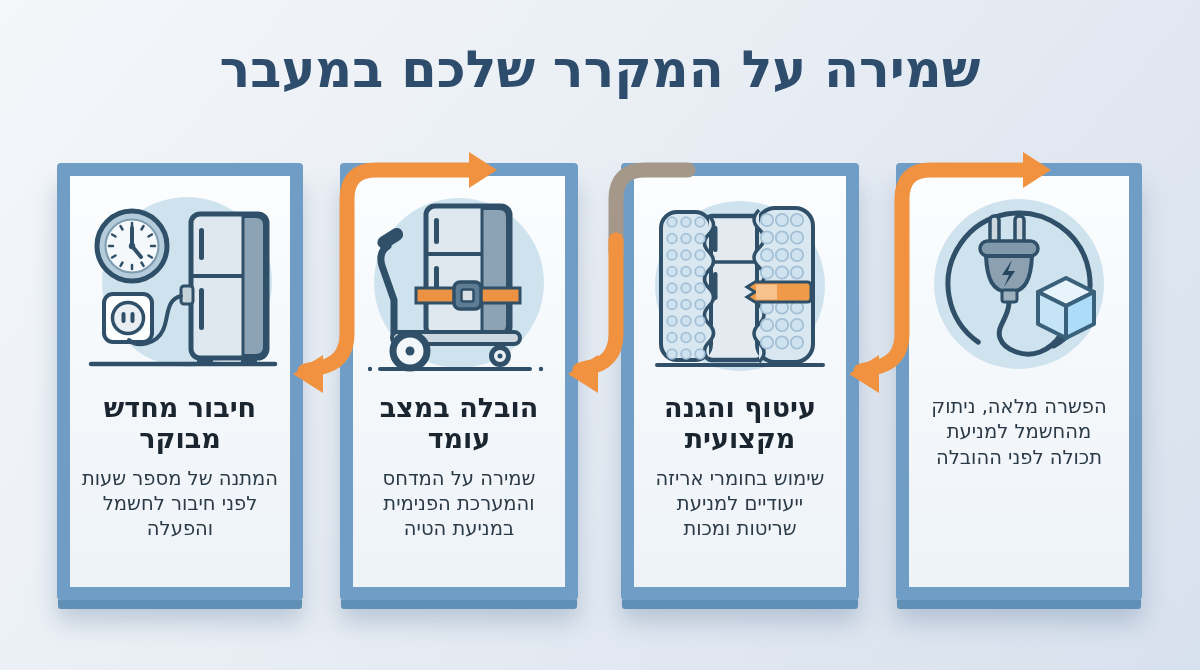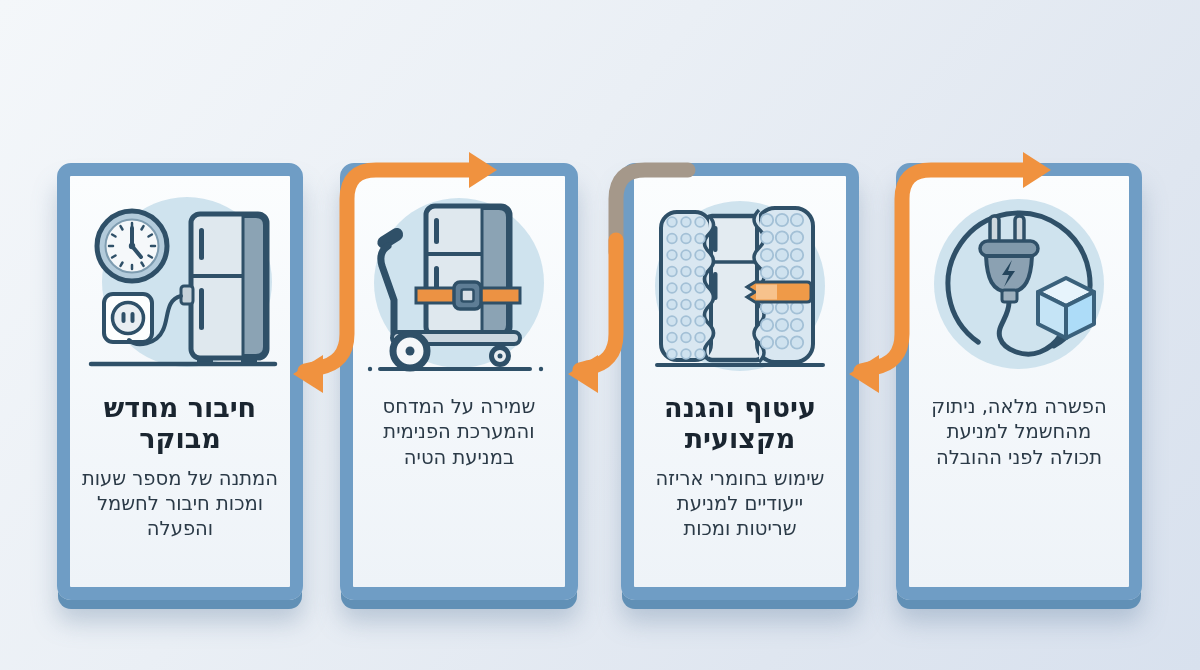--- a/index.html
+++ b/index.html
@@ -7,21 +7,21 @@
     position:relative;width:1200px;height:670px;overflow:hidden;
     background:linear-gradient(130deg,#f4f7fa 0%,#eaeff5 40%,#dfe6f0 75%,#d8e1ee 100%);
     font-family:"DejaVu Sans","Liberation Sans",sans-serif;
   }
   .title{
     position:absolute;top:40px;left:0;width:100%;text-align:center;
     font-size:51px;font-weight:bold;color:#2e4c6b;direction:rtl;margin:0;
   }
   .card{
     position:absolute;top:163px;height:437px;box-sizing:border-box;
-    border:13px solid #6f9dc5;border-radius:14px;
+    border:13px solid #6f9dc5;border-radius:4px;
     background:linear-gradient(180deg,#fbfdfe 0%,#eef3f8 100%);
     box-shadow:0 10px 0 -1px #6190b6, 0 22px 24px rgba(100,130,160,0.35);
   }
   .card1{left:57px;width:246px}
   .card2{left:340px;width:238px}
   .card3{left:621px;width:238px}
   .card4{left:896px;width:246px}
   .illo{display:flex;justify-content:center;margin-top:12px;}
   .heading{
     text-align:center;font-size:27px;font-weight:bold;color:#1a2530;
@@ -35,20 +35,21 @@
     position:absolute;bottom:13px;left:0;width:100%;text-align:center;
     font-size:23px;color:#22364a;direction:rtl;
   }
   .connectors{position:absolute;left:0;top:0;pointer-events:none;}
 </style>
 </head>
 <body>
 
 <div class="stage">
 
+  <h1 class="title">שמירה על המקרר שלכם במעבר</h1>
 
   <section class="card card1">
     <div class="illo">
       <svg width="210" height="195" viewBox="0 0 210 195">
         <circle cx="112" cy="94" r="85" fill="#cfe3ee"></circle>
 
         <rect x="116" y="26" width="76" height="144" rx="9" fill="#dfe8ee" stroke="#2f5068" stroke-width="5"></rect>
         <path d="M 168 28.5 H 181 Q 189.5 28.5 189.5 37 V 159 Q 189.5 167.5 181 167.5 H 168 Z" fill="#8ba3b4" stroke="#2f5068" stroke-width="3"></path>
         <line x1="118" y1="88" x2="168" y2="88" stroke="#2f5068" stroke-width="4"></line>
         <rect x="124" y="40" width="5" height="32" rx="2.5" fill="#2f5068"></rect>
@@ -80,21 +81,21 @@
         <circle cx="53" cy="130" r="15.5" fill="#e9eef2" stroke="#2f5068" stroke-width="3.5"></circle>
         <rect x="46.5" y="124" width="4" height="11" rx="2" fill="#2f5068"></rect>
         <rect x="55.5" y="124" width="4" height="11" rx="2" fill="#2f5068"></rect>
 
         <rect x="106" y="98" width="12" height="18" rx="3" fill="#c6d2da" stroke="#2f5068" stroke-width="3"></rect>
         <path d="M 106 108 C 90 112 94 130 88 142 C 82 156 62 160 54 152" stroke="#2f5068" stroke-width="4" fill="none" stroke-linecap="round"></path>
         <path d="M 16 176 H 200" stroke="#2f5068" stroke-width="4.5" stroke-linecap="round"></path>
       </svg>
     </div>
     <h2 class="heading">חיבור מחדש מבוקר</h2>
-    <p class="desc">המתנה של מספר שעות ומכות חיבור לחשמל והפעלה</p>
+    <p class="desc">המתנה של מספר שעות לפני חיבור לחשמל והפעלה</p>
   </section>
 
   <section class="card card2">
     <div class="illo">
       <svg width="210" height="195" viewBox="0 0 210 195">
         <circle cx="105" cy="95" r="85" fill="#cfe3ee"></circle>
 
         <rect x="72" y="18" width="84" height="130" rx="9" fill="#dfe8ee" stroke="#2f5068" stroke-width="5"></rect>
         <path d="M 128 20.5 H 145 Q 153.5 20.5 153.5 29 V 137 Q 153.5 145.5 145 145.5 H 128 Z" fill="#8ba3b4" stroke="#2f5068" stroke-width="3"></path>
         <line x1="74" y1="66" x2="128" y2="66" stroke="#2f5068" stroke-width="4"></line>
@@ -110,20 +111,21 @@
         <rect x="38" y="144" width="128" height="12" rx="6" fill="#ccd7e0" stroke="#2f5068" stroke-width="4"></rect>
         <circle cx="56" cy="163" r="17" fill="#f4f7f9" stroke="#2f5068" stroke-width="7"></circle>
         <circle cx="56" cy="163" r="4.5" fill="#2f5068"></circle>
         <circle cx="146" cy="168" r="8.5" fill="#e9eef2" stroke="#2f5068" stroke-width="5"></circle>
         <circle cx="146" cy="168" r="2.5" fill="#2f5068"></circle>
         <path d="M 26 181 H 176" stroke="#2f5068" stroke-width="4" stroke-linecap="round"></path>
         <circle cx="16" cy="181" r="2.2" fill="#2f5068"></circle>
         <circle cx="187" cy="181" r="2.2" fill="#2f5068"></circle>
       </svg>
     </div>
+    <h2 class="heading">הובלה במצב עומד</h2>
     <p class="desc">שמירה על המדחס והמערכת הפנימית במניעת הטיה</p>
   </section>
 
   <section class="card card3">
     <div class="illo">
       <svg width="210" height="195" viewBox="0 0 210 195">
         <circle cx="105" cy="98" r="85" fill="#cfe3ee"></circle>
 
         <rect x="70" y="28" width="58" height="144" rx="7" fill="#e3ebf1" stroke="#2f5068" stroke-width="4.5"></rect>
         <line x1="72" y1="74" x2="126" y2="74" stroke="#2f5068" stroke-width="3.5"></line>

